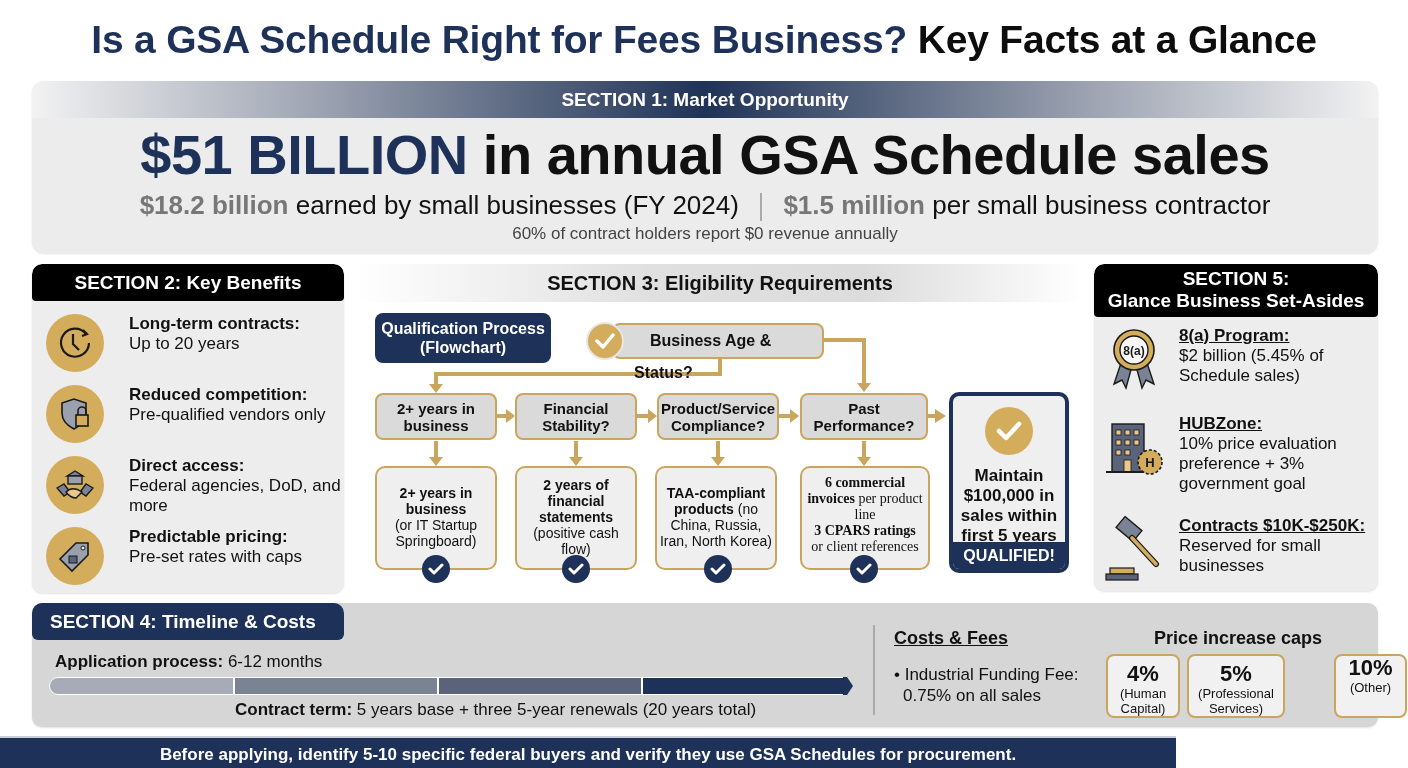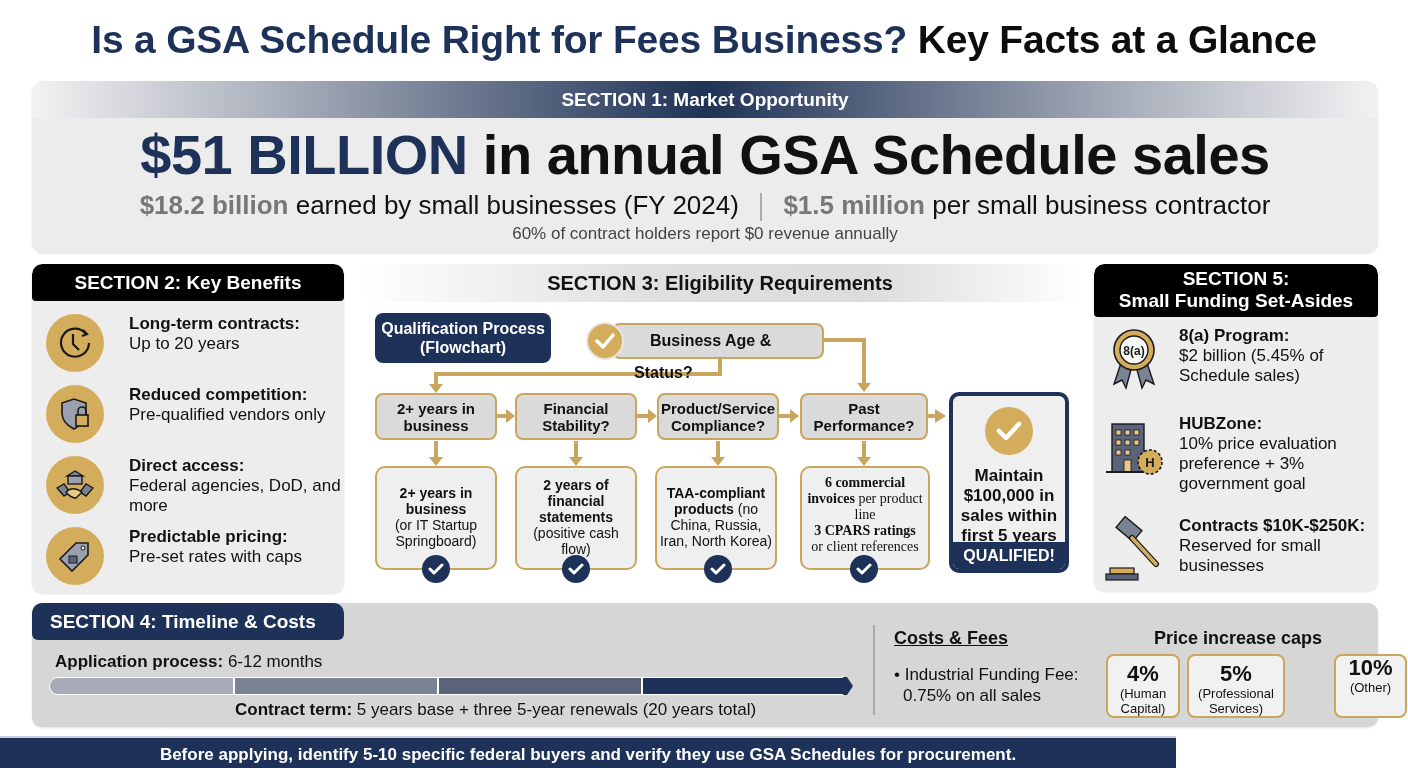--- a/index.html
+++ b/index.html
@@ -43,21 +43,21 @@
   .final .ftxt { text-align: center; font-weight: 700; font-size: 17px; line-height: 20px; margin-top: 11px; }
   .final .fbar { position: absolute; bottom: 0; left: 0; width: 100%; height: 27px; background: #1e3259; color: #fff; font-weight: 700; font-size: 16px; line-height: 27px; text-align: center; }
   svg.flow { position: absolute; left: 0; top: 0; pointer-events: none; }
 
   
   .s5 { position: absolute; left: 1094px; top: 264px; width: 284px; height: 327px; background: #ededed; border-radius: 10px; overflow: hidden; box-shadow: 0 1px 2px rgba(0,0,0,0.12); }
   .s5 .navy-head { height: 53px; font-size: 19px; line-height: 22px; padding-top: 4px; border-radius: 10px 10px 4px 4px; }
   .setaside { position: absolute; left: 10px; display: flex; }
   .setaside .ico { width: 64px; height: 70px; flex-shrink: 0; }
   .setaside .txt { margin-left: 11px; font-size: 17px; line-height: 20px; }
-  .setaside .txt b { display: block; }
+  .setaside .txt b { display: block; text-decoration: underline; }
 
   
   .s4 { position: absolute; left: 32px; top: 603px; width: 1346px; height: 124px; background: #d6d6d6; border-radius: 10px; box-shadow: 0 1px 2px rgba(0,0,0,0.12); }
   .s4-head { position: absolute; left: 0; top: 0; width: 312px; height: 37px; background: #1e3259; color: #fff; font-weight: 700; font-size: 19px; line-height: 37px; padding-left: 18px; border-radius: 10px 10px 6px 6px; }
   .app { position: absolute; left: 23px; top: 49px; font-size: 17px; }
   .tbar { position: absolute; left: 17px; top: 74px; width: 804px; height: 18px; }
   .tbar .seg { position: absolute; top: 0; height: 18px; border: 1.5px solid #fff; }
   .term { position: absolute; left: 203px; top: 97px; font-size: 17px; }
   .vdiv { position: absolute; left: 841px; top: 22px; width: 2px; height: 90px; background: #aaa; }
   .cf-title { position: absolute; left: 862px; top: 25px; font-size: 18px; font-weight: 700; text-decoration: underline; }
@@ -230,21 +230,21 @@
         <path d="M3 10 L10 17 L23 3" fill="none" stroke="#fff" stroke-width="4.5" stroke-linecap="round" stroke-linejoin="round"></path>
       </svg>
   </div>
   <div class="ftxt">Maintain $100,000 in sales within first 5 years</div>
   <div class="fbar">QUALIFIED!</div>
 </div>
 
 <div class="s5">
   <div class="navy-head">
     <div>SECTION 5:</div>
-    <div>Small Funding Set-Asides</div>
+    <div>Glance Business Set-Asides</div>
   </div>
 
   <div class="setaside" style="top:62px;">
     <div class="ico">
       <svg width="60" height="70" viewBox="0 0 60 70">
           <path d="M18 34 L10 58 L18 54 L22 62 L28 40 Z M42 34 L50 58 L42 54 L38 62 L32 40 Z" fill="#7a8394" stroke="#1a1a1a" stroke-width="1.4"></path>
           <circle cx="30" cy="24" r="20" fill="#d4ad5c" stroke="#1a1a1a" stroke-width="1.6"></circle>
           <circle cx="30" cy="24" r="14" fill="#f6f6f6" stroke="#1a1a1a" stroke-width="1.4"></circle>
           <text x="30" y="29" text-anchor="middle" font-size="12" font-weight="700" font-family="Liberation Sans, sans-serif" fill="#1a1a1a">8(a)</text>
         </svg>

